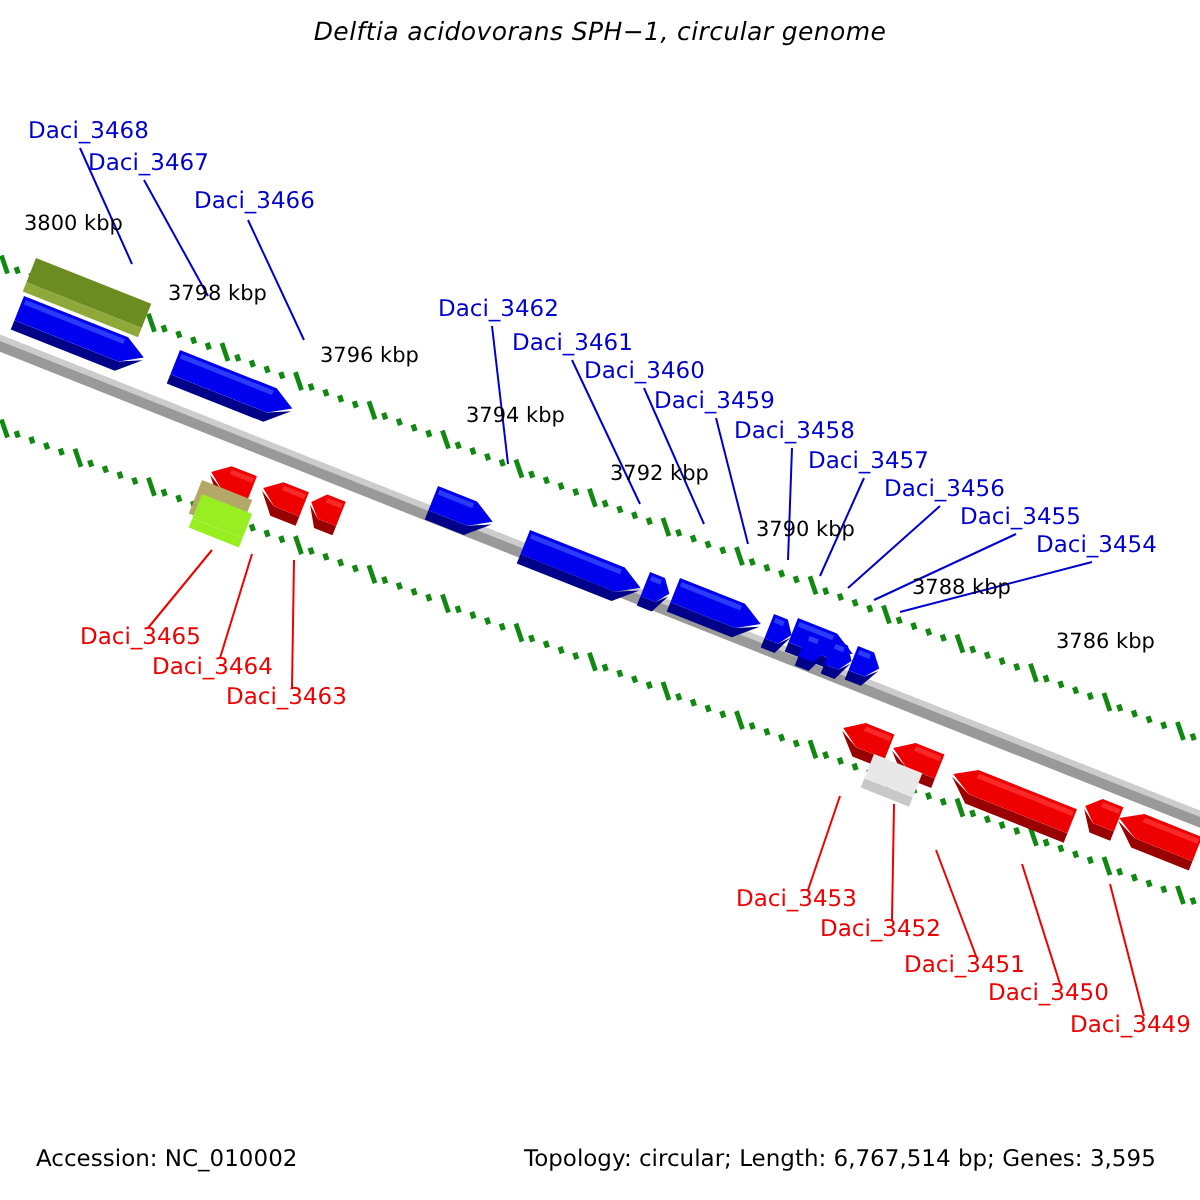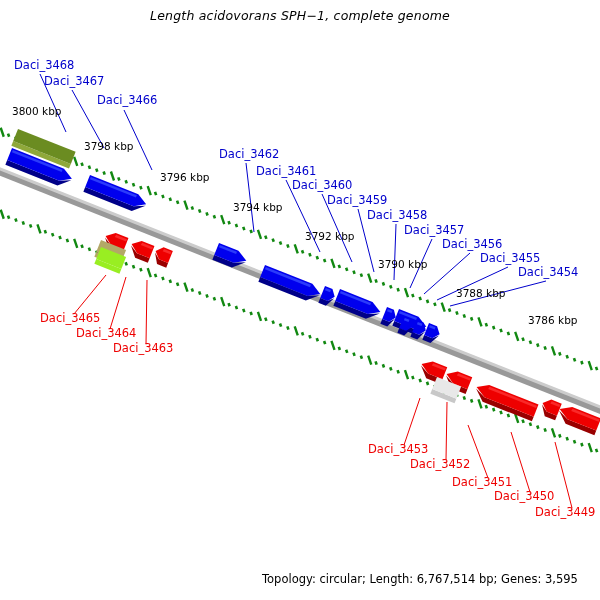--- a/index.html
+++ b/index.html
@@ -59,21 +59,21 @@
     fill: #000000;
     font-family: "DejaVu Sans", sans-serif;
     font-size: 10.5px;
   }
 </style>
 </head>
 <body>
 
 <div id="page">
 
-  <div id="title">Length acidovorans SPH−1, complete genome</div>
+  <div id="title">Delftia acidovorans SPH−1, circular genome</div>
 
   <svg id="map" width="600" height="600">
     <defs>
       <clipPath id="pageclip">
           <rect x="0" y="0" width="600" height="600"></rect>
         </clipPath>
     </defs>
     <g clip-path="url(#pageclip)">
       <g id="ticks-upper">
           <line x1="-14" y1="124.81290322580645" x2="-12.911999999999999" y2="128.01290322580644" stroke="#118811" stroke-width="2.6" stroke-linecap="butt"></line>
@@ -420,15 +420,16 @@
           <text x="113" y="352" class="gene-label-rev">Daci_3463</text>
           <text x="368" y="453" class="gene-label-rev">Daci_3453</text>
           <text x="410" y="468" class="gene-label-rev">Daci_3452</text>
           <text x="452" y="486" class="gene-label-rev">Daci_3451</text>
           <text x="494" y="500" class="gene-label-rev">Daci_3450</text>
           <text x="535" y="516" class="gene-label-rev">Daci_3449</text>
         </g>
     </g>
   </svg>
 
+  <div class="footer-left">Accession: NC_010002</div>
   <div class="footer-right">Topology: circular; Length: 6,767,514 bp; Genes: 3,595</div>
 
 </div>
 
 </body></html>

